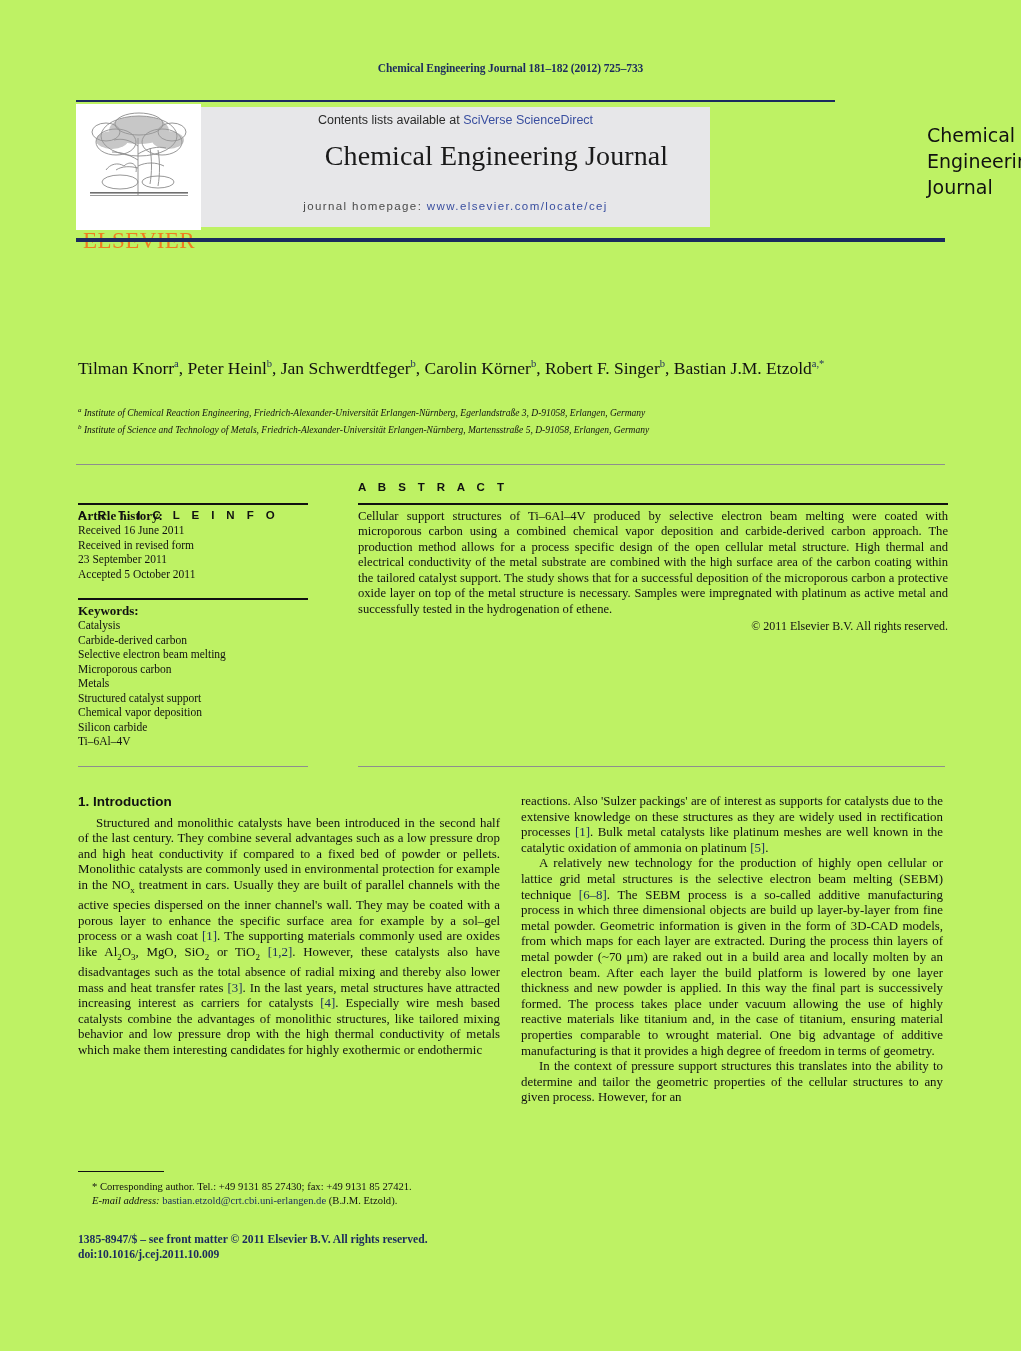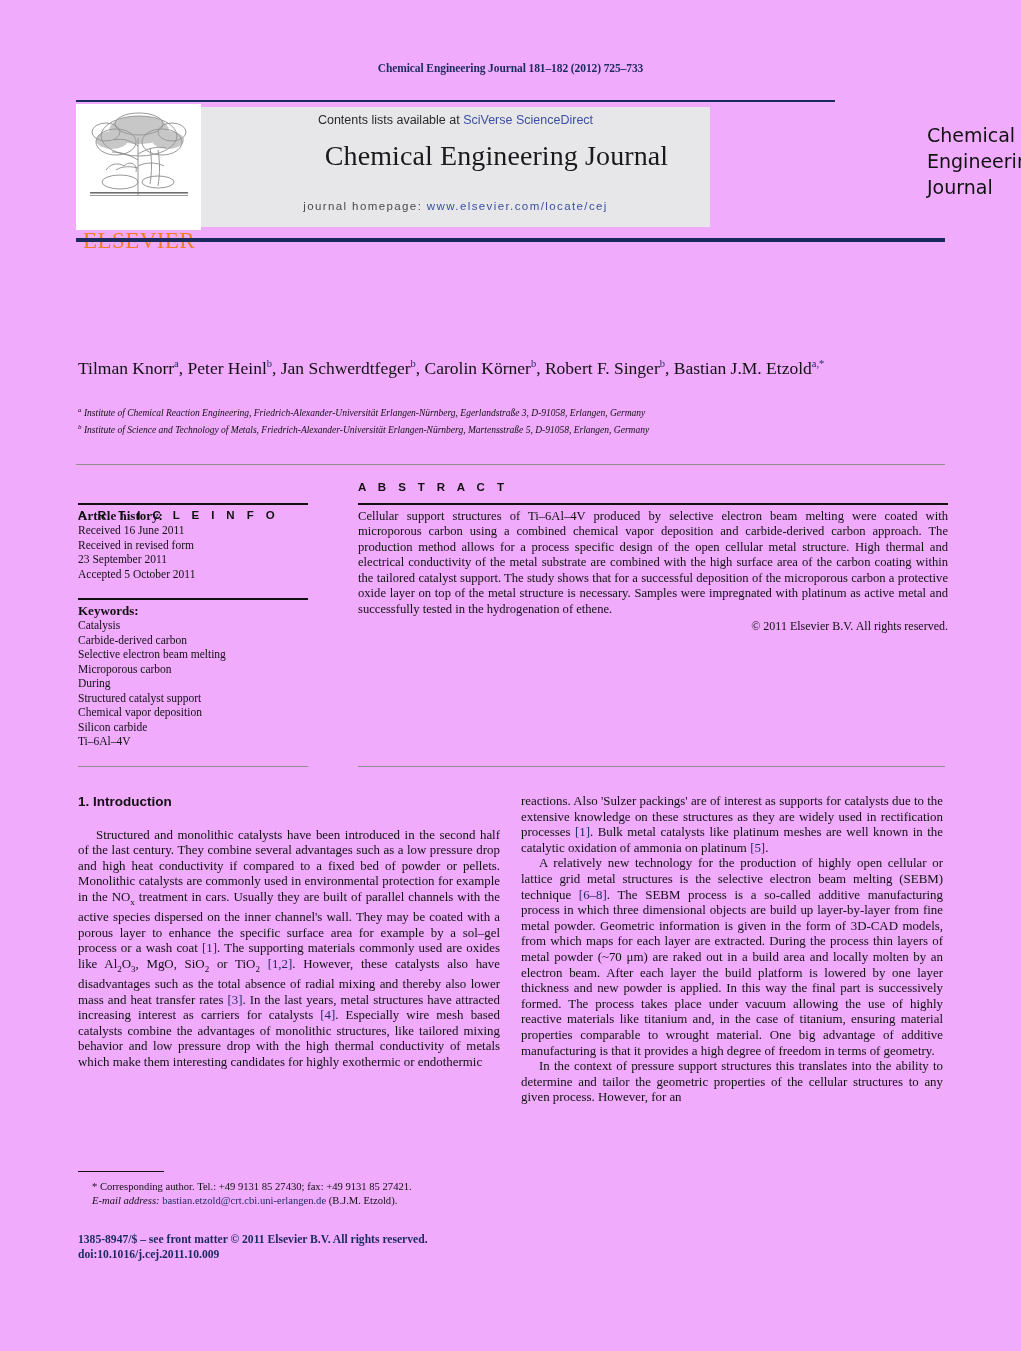--- a/index.html
+++ b/index.html
@@ -9,21 +9,21 @@
   }
   body {
     font-family: "Liberation Serif", "DejaVu Serif", serif;
     color: #000000;
   }
   #page {
     position: relative;
     width: 1021px;
     height: 1351px;
     margin: 0 auto;
-    background: #f0abfc;
+    background: #bef264;
     overflow: hidden;
   }
 
   
   .running-head {
     position: absolute;
     top: 62px;
     left: 0;
     width: 1021px;
     text-align: center;
@@ -286,21 +286,21 @@
     line-height: 15.6px;
     text-align: justify;
     color: #111111;
   }
   #col-left  { left: 78px;  top: 794px; }
   #col-right { left: 521px; top: 794px; }
   .sect-title {
     font-family: "Liberation Sans", sans-serif;
     font-size: 13.5px;
     font-weight: bold;
-    margin: 0 0 18px 0;
+    margin: 0 0 6px 0;
     color: #111111;
   }
   .para {
     margin: 0;
     text-indent: 18px;
   }
   .para.cont { text-indent: 0; }
   .ref { color: #1b2a5e; }
   sub { font-size: 9px; }
 
@@ -424,21 +424,21 @@
         <div class="info-line">Accepted 5 October 2011</div>
       </div>
     <div class="info-gap"></div>
     <div class="hr-blk"></div>
     <div class="info-label">Keywords:</div>
     <div>
         <div class="info-line">Catalysis</div>
         <div class="info-line">Carbide-derived carbon</div>
         <div class="info-line">Selective electron beam melting</div>
         <div class="info-line">Microporous carbon</div>
-        <div class="info-line">During</div>
+        <div class="info-line">Metals</div>
         <div class="info-line">Structured catalyst support</div>
         <div class="info-line">Chemical vapor deposition</div>
         <div class="info-line">Silicon carbide</div>
         <div class="info-line">Ti–6Al–4V</div>
       </div>
   </div>
 
   <div class="abs-col">
     <div class="hr-blk"></div>
     <div class="abstract-text">Cellular support structures of Ti–6Al–4V produced by selective electron beam melting were coated with microporous carbon using a combined chemical vapor deposition and carbide-derived carbon approach. The production method allows for a process specific design of the open cellular metal structure. High thermal and electrical conductivity of the metal substrate are combined with the high surface area of the carbon coating within the tailored catalyst support. The study shows that for a successful deposition of the microporous carbon a protective oxide layer on top of the metal structure is necessary. Samples were impregnated with platinum as active metal and successfully tested in the hydrogenation of ethene.</div>

